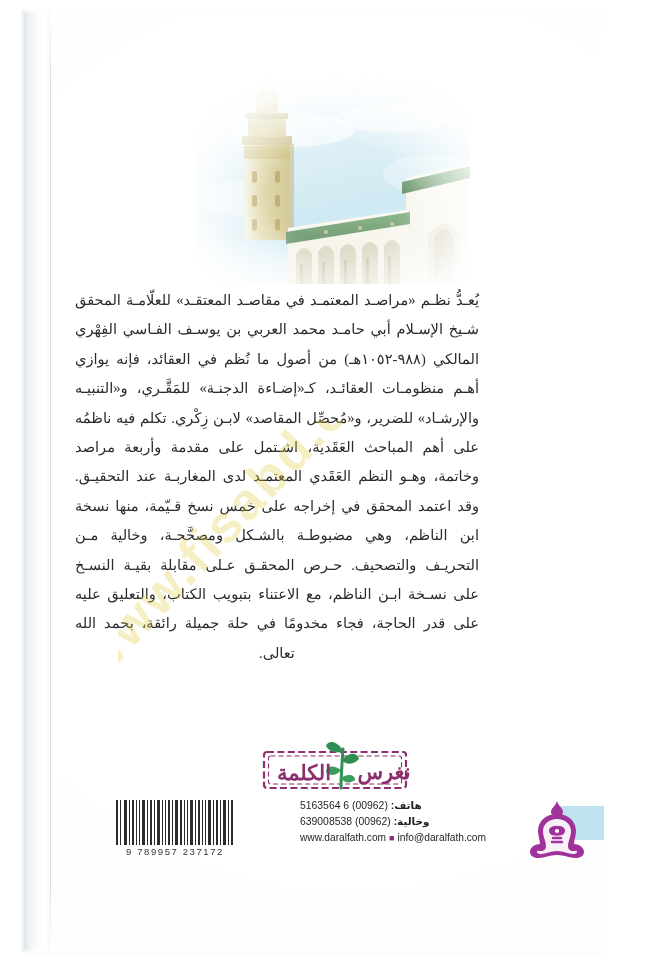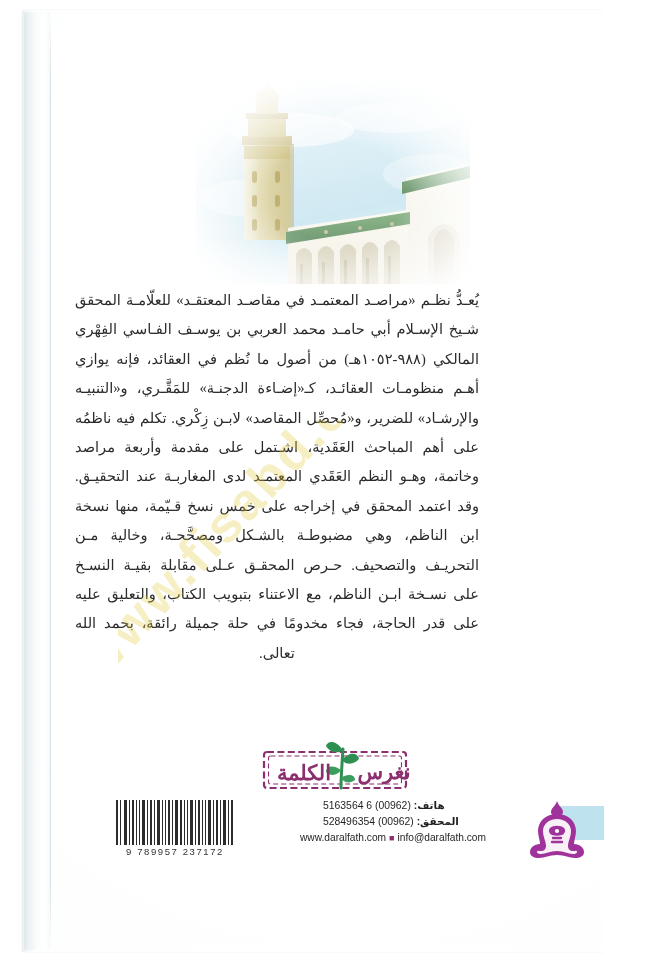--- a/index.html
+++ b/index.html
@@ -164,21 +164,21 @@
     position: absolute;
     right: 118px;
     top: 798px;
     direction: rtl;
     text-align: left;
     font-family: "Liberation Sans", "DejaVu Sans", sans-serif;
     font-size: 10.4px;
     line-height: 15.5px;
     color: #1f1f1f;
   }
-  .contact .row { white-space: nowrap; margin-left: 23px; }
+  .contact .row { white-space: nowrap; }
   .contact .lbl { font-weight: 700; }
   .contact .web {
     direction: ltr;
     text-align: right;
     font-size: 10.2px;
     margin-top: 1px;
     color: #1f1f1f;
   }
   .contact .web .sep { color: #8b2f6e; font-size: 9px; padding: 0 3px; }
 
@@ -366,22 +366,22 @@
     </div>
     <div class="barcode-num">9 789957 237172</div>
   </div>
 
   <div class="contact">
     <div class="row">
       <span class="lbl">هاتف:</span>
       <span>(00962) 6 5163564</span>
     </div>
     <div class="row">
-      <span class="lbl">المحقق:</span>
-      <span>(00962) 528496354</span>
+      <span class="lbl">وخالية:</span>
+      <span>(00962) 639008538</span>
     </div>
     <div class="web">
       <span>www.daralfath.com</span><span class="sep">■</span><span>info@daralfath.com</span>
     </div>
   </div>
 
   <div class="emblem-band"></div>
   <div class="emblem">
     <svg viewBox="0 0 58 62" xmlns="http://www.w3.org/2000/svg" aria-hidden="true">
       <path d="M29 3 C31 9 35 10 35 14 C35 17 32 18 29 18 C26 18 23 17 23 14 C23 10 27 9 29 3 Z" fill="#a0339b"></path>

